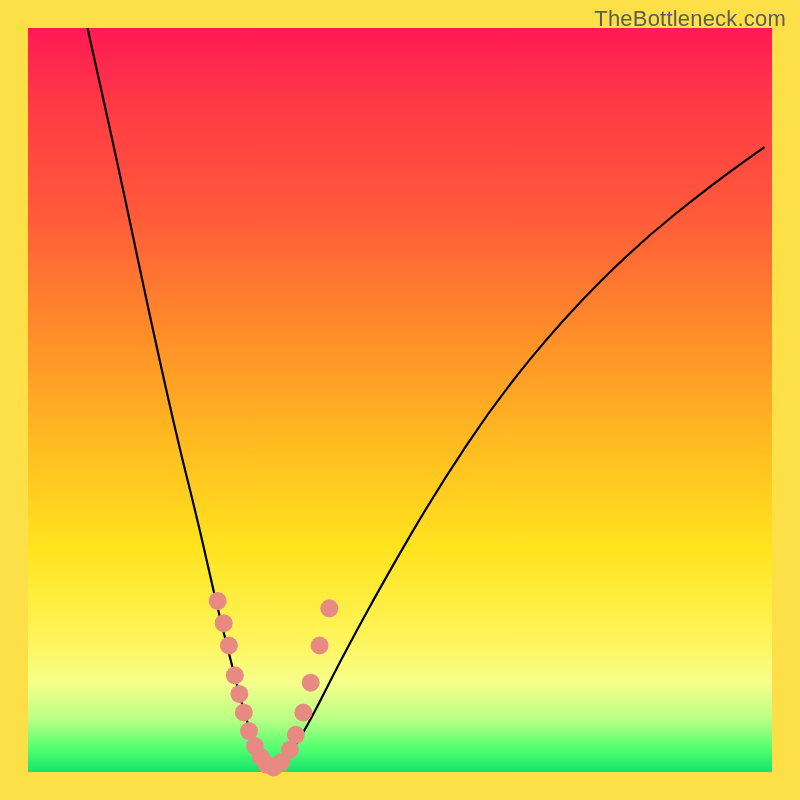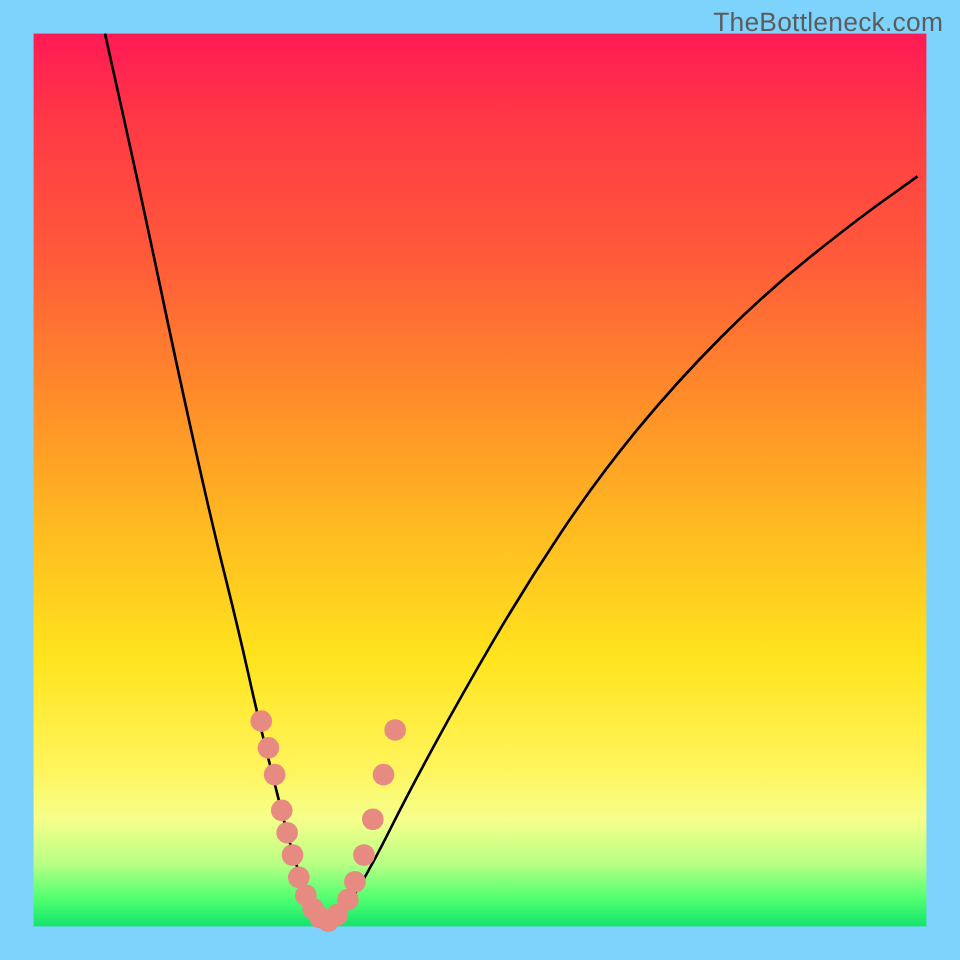--- a/index.html
+++ b/index.html
@@ -8,21 +8,21 @@
     width: 800px;
     height: 800px;
     overflow: hidden;
     background: #000;
     font-family: Arial, Helvetica, sans-serif;
   }
   .frame {
     position: relative;
     width: 800px;
     height: 800px;
-    background: #7dd3fc;
+    background: #fde047;
   }
   .plot {
     position: absolute;
     left: 28px;
     top: 28px;
     width: 744px;
     height: 744px;
     
     background: linear-gradient(
       to bottom,

